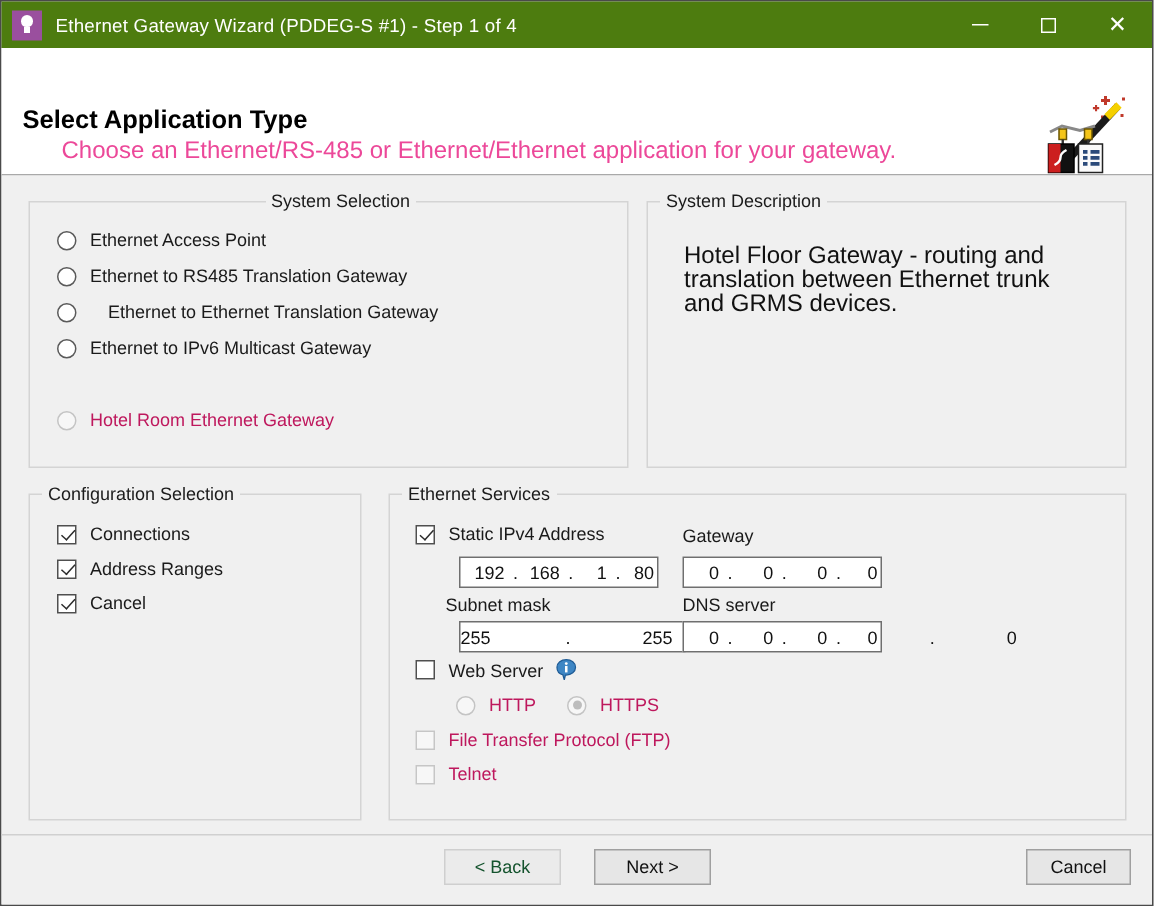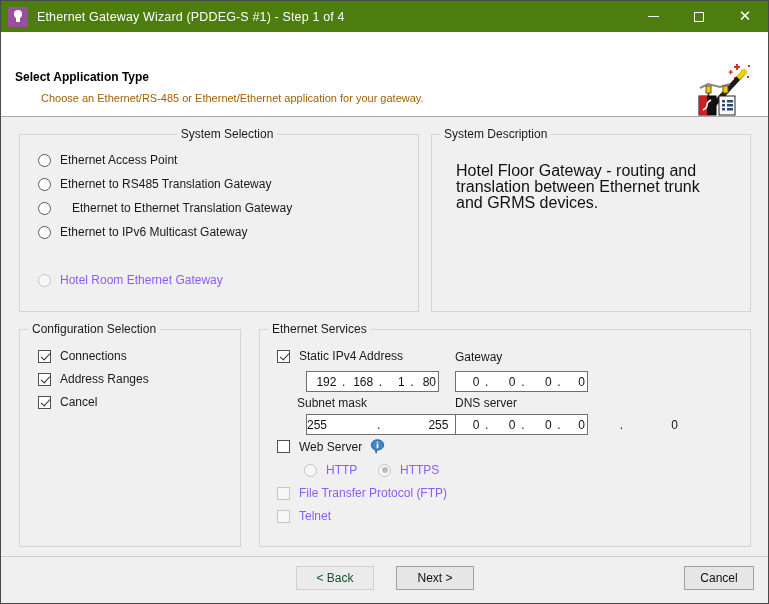--- a/index.html
+++ b/index.html
@@ -61,25 +61,25 @@
   
   .header {
     background: #ffffff;
     height: 85px; min-height: 85px;
     border-bottom: 1px solid #a9a9a9;
     position: relative;
     box-sizing: border-box;
   }
   .header-title {
     position: absolute; left: 14px; top: 38px;
-    font-size: 12px; font-weight: bold; color: #000;
+    font-size: 17px; font-weight: bold; color: #000;
   }
   .header-sub {
     position: absolute; left: 40px; top: 60px;
-    font-size: 11px; color: #a16207;
+    font-size: 16px; color: #ec4899;
   }
   .wizard-art {
     position: absolute; right: 12px; top: 30px;
     width: 66px; height: 56px;
   }
 
   
   .body {
     flex: 1;
     position: relative;
@@ -121,21 +121,21 @@
     width: 13px; height: 13px; border-radius: 50%;
     border: 1px solid #5a5a5a; background: #fff;
     box-sizing: border-box; margin-right: 9px;
     flex: none; position: relative;
   }
   .radio.checked:after {
     content: ""; position: absolute;
     left: 2.5px; top: 2.5px; width: 6px; height: 6px;
     border-radius: 50%; background: #2b2b2b;
   }
-  .opt-row.disabled { color: #8b5cf6; }
+  .opt-row.disabled { color: #be185d; }
   .opt-row.disabled .radio { border-color: #c4c4c4; background: #f7f7f7; }
   .opt-row.disabled .radio.checked:after { background: #bdbdbd; }
 
   
   .cb {
     width: 13px; height: 13px;
     border: 1px solid #4f4f4f; background: #fff;
     box-sizing: border-box; margin-right: 9px;
     flex: none; position: relative;
   }

